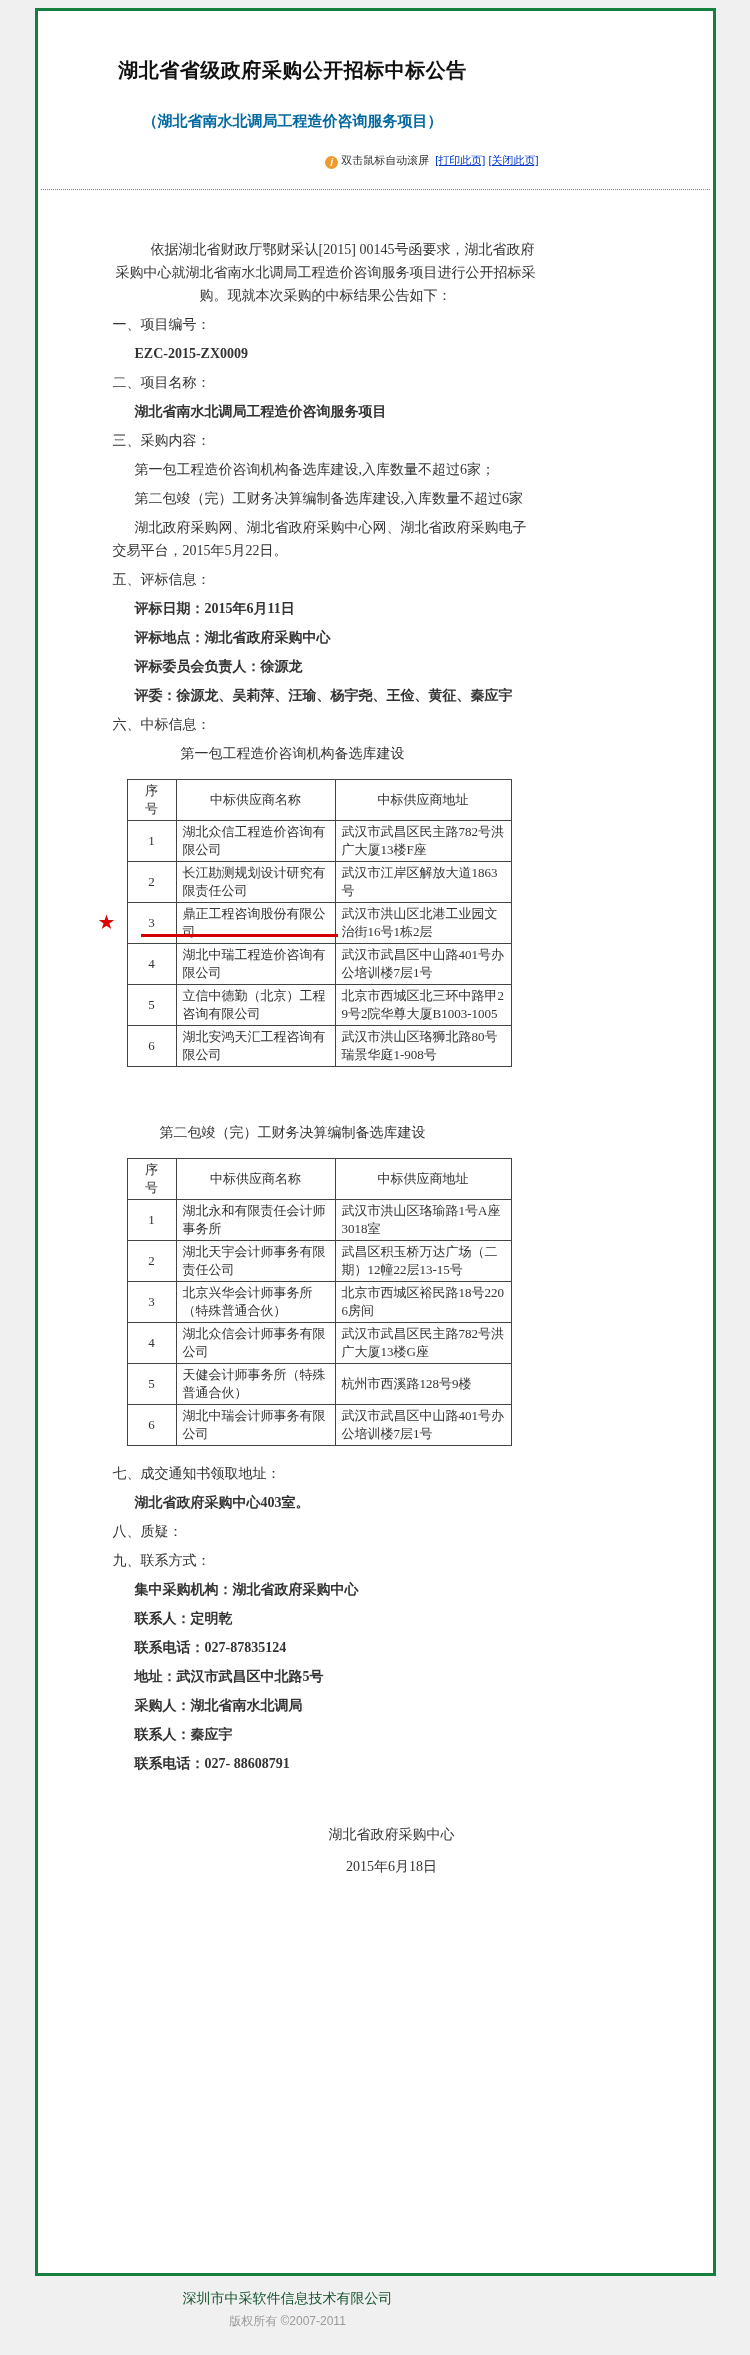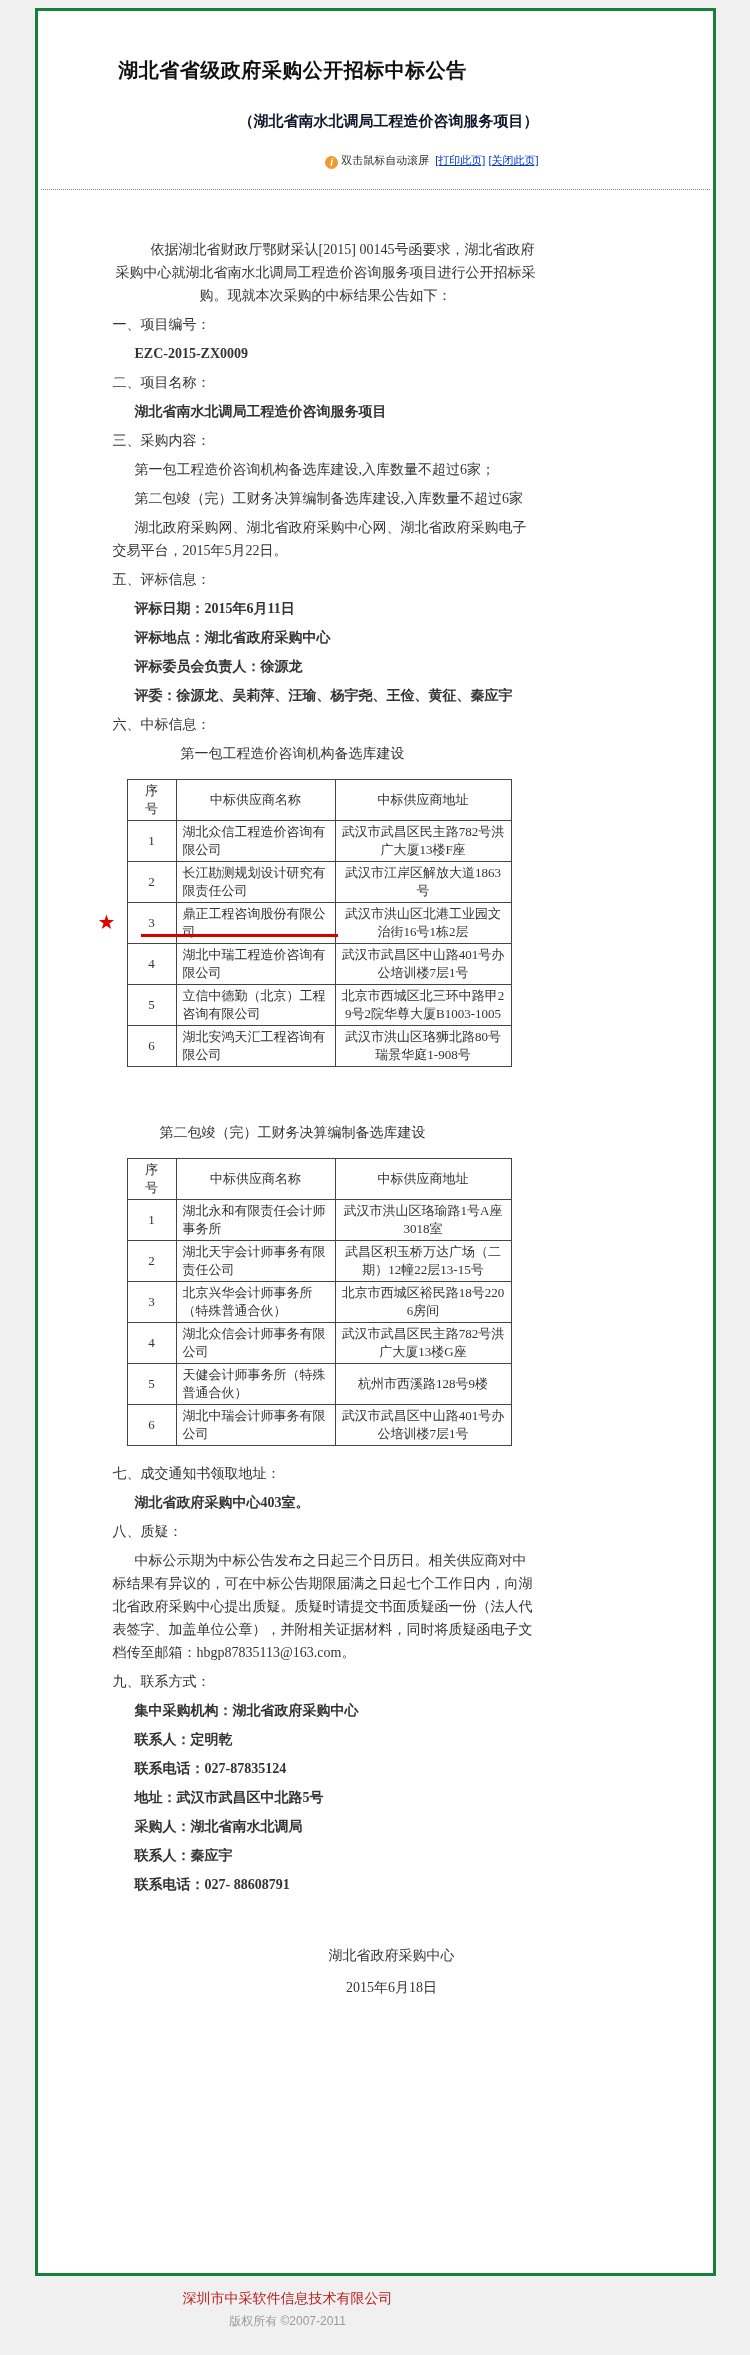--- a/index.html
+++ b/index.html
@@ -10,21 +10,21 @@
   .panel {
     box-sizing:border-box; width:681px; margin:8px auto 0;
     min-height:2268px; background:#fff; border:3px solid #15803d;
     position:relative;
   }
   .doc-col { margin-left:9px; width:492px; }
   h1.doc-title {
     margin:46px 0 0; text-align:center; font-size:20px; font-weight:bold;
     color:#111; letter-spacing:0.5px;
   }
-  h2.doc-subtitle { margin:28px 0 0; text-align:right; font-size:15px; font-weight:bold; color:#0f172a; }
+  h2.doc-subtitle { margin:28px 0 0; text-align:center; font-size:15px; font-weight:bold; color:#0369a1; }
   .toolbar {
     margin-top:22px; text-align:right; font-size:11px; color:#333;
     font-family:"Liberation Sans","DejaVu Sans",sans-serif;
   }
   .info-icon {
     display:inline-block; width:13px; height:13px; line-height:13px; border-radius:50%;
     background:#f09a2e; color:#fff; font-size:10px; font-weight:bold; text-align:center;
     vertical-align:-2px; margin-right:3px; font-style:italic;
   }
   .tlink { color:#0033cc; text-decoration:underline; cursor:pointer; margin-left:3px; }
@@ -42,21 +42,21 @@
   table.award {
     border-collapse:collapse; margin-left:80px; width:385px;
     font-size:13px; line-height:18px; color:#333; table-layout:fixed;
   }
   table.award th, table.award td {
     border:1px solid #444; padding:2px 6px; font-weight:normal;
     vertical-align:middle; word-break:break-all;
   }
   .c-no   { width:36px; text-align:center; }
   .c-name { width:146px; text-align:left; }
-  .c-addr { width:163px; text-align:center; }
+  .c-addr { width:163px; text-align:left; }
   th.c-no, th.c-name, th.c-addr { text-align:center; }
   .vert { display:inline-block; width:1.05em; }
   .pos { position:relative; }
   .star {
     position:absolute; left:-30px; top:50%; transform:translateY(-55%);
     color:#e00000; font-size:20px; line-height:20px;
   }
   .redline {
     position:absolute; left:-36px; right:-3px; bottom:6px; height:3px;
     background:#d50000;
@@ -64,21 +64,21 @@
   .attach-line a {
     font-size:12px; color:#0033cc; text-decoration:underline; cursor:pointer;
     font-family:"Liberation Sans","DejaVu Sans",sans-serif;
   }
   .sig { margin:48px 0 0 250px; width:190px; text-align:center; }
   .sig p { margin:9px 0; }
   .footer {
     margin:14px 0 0 45px; width:485px; text-align:center;
     font-family:"Liberation Sans","DejaVu Sans",sans-serif;
   }
-  .f-company { margin:0; font-size:14px; color:#b91c1c; }
+  .f-company { margin:0; font-size:14px; color:#14532d; }
   .f-copy { margin:5px 0 0; font-size:12px; color:#9a9a9a; }
 </style>
 </head>
 <body>
 
 <div class="panel">
   <div class="doc-col">
     <h1 class="doc-title">湖北省省级政府采购公开招标中标公告</h1>
     <h2 class="doc-subtitle">（湖北省南水北调局工程造价咨询服务项目）</h2>
     <div class="toolbar">
@@ -191,21 +191,20 @@
         <td class="c-name">湖北中瑞会计师事务有限公司</td>
         <td class="c-addr">武汉市武昌区中山路401号办公培训楼7层1号</td>
       </tr>
     </tbody>
       </table>
 
     <p class="head gap-md">七、成交通知书领取地址：</p>
     <p class="sub">湖北省政府采购中心403室。</p>
 
     <p class="head">八、质疑：</p>
-    <p class="head ind2">中标公示期为中标公告发布之日起三个日历日。相关供应商对中标结果有异议的，可在中标公告期限届满之日起七个工作日内，向湖北省政府采购中心提出质疑。质疑时请提交书面质疑函一份（法人代表签字、加盖单位公章），并附相关证据材料，同时将质疑函电子文档传至邮箱：hbgp87835113@163.com。</p>
 
     <p class="head">九、联系方式：</p>
     <p class="sub">集中采购机构：湖北省政府采购中心</p>
     <p class="sub">联系人：定明乾</p>
     <p class="sub">联系电话：027-87835124</p>
     <p class="sub">地址：武汉市武昌区中北路5号</p>
     <p class="sub">采购人：湖北省南水北调局</p>
     <p class="sub">联系人：秦应宇</p>
     <p class="sub">联系电话：027- 88608791</p>
 

